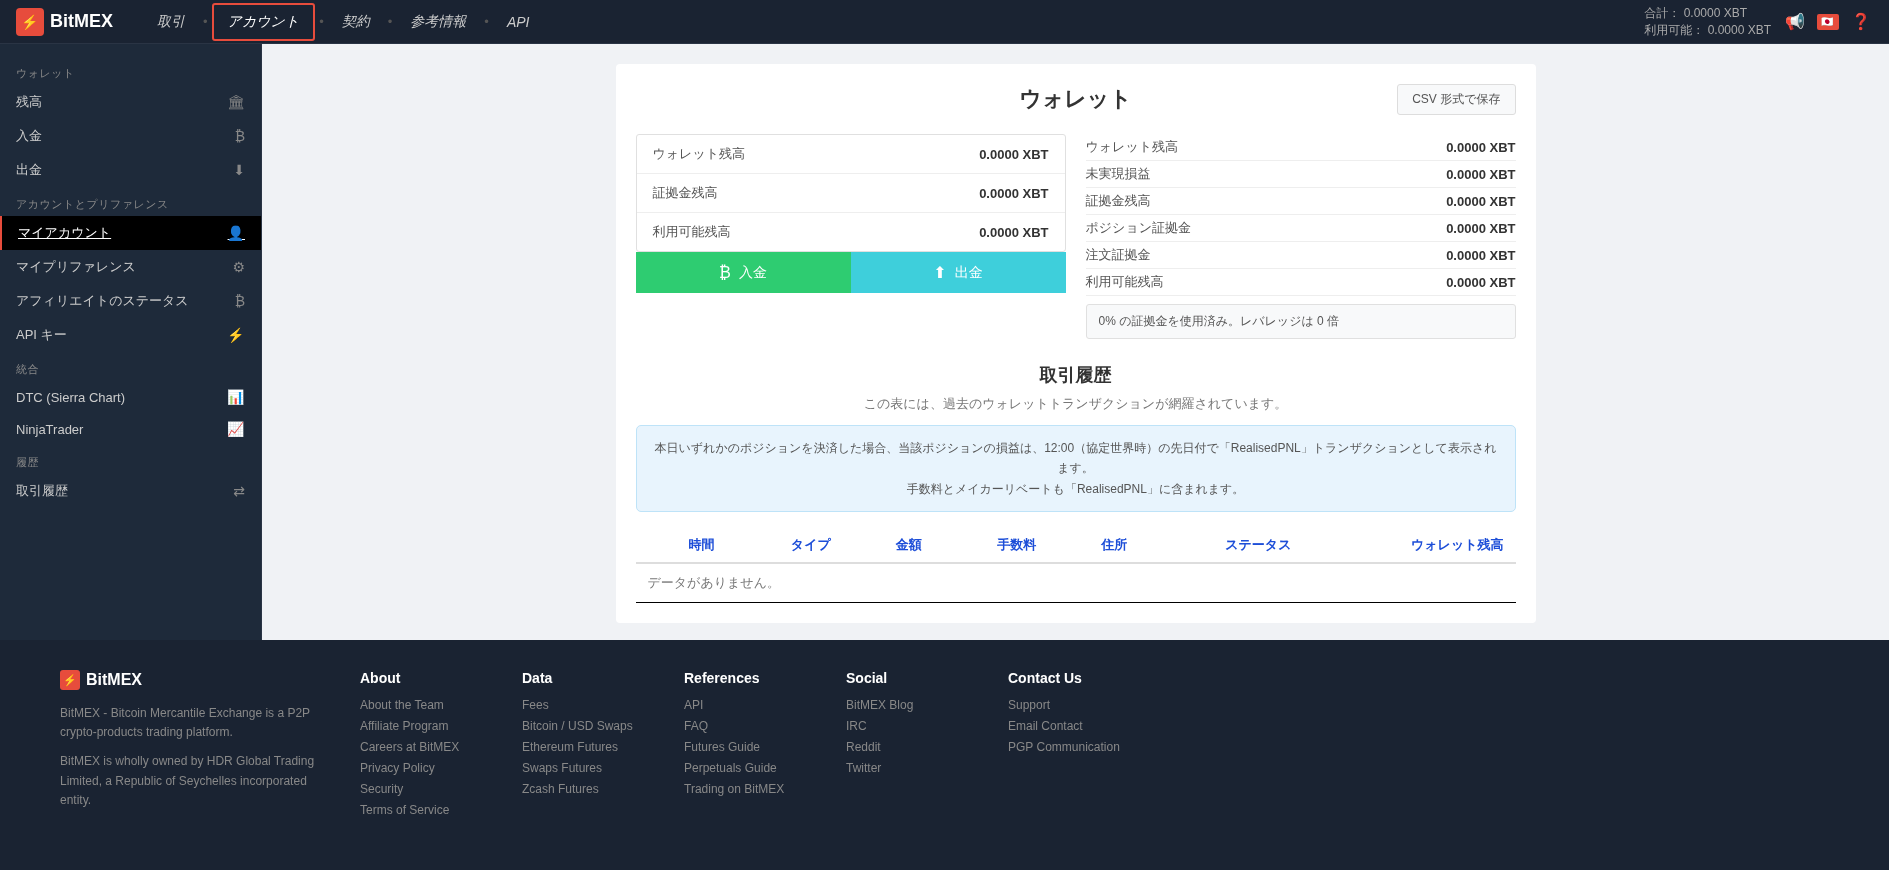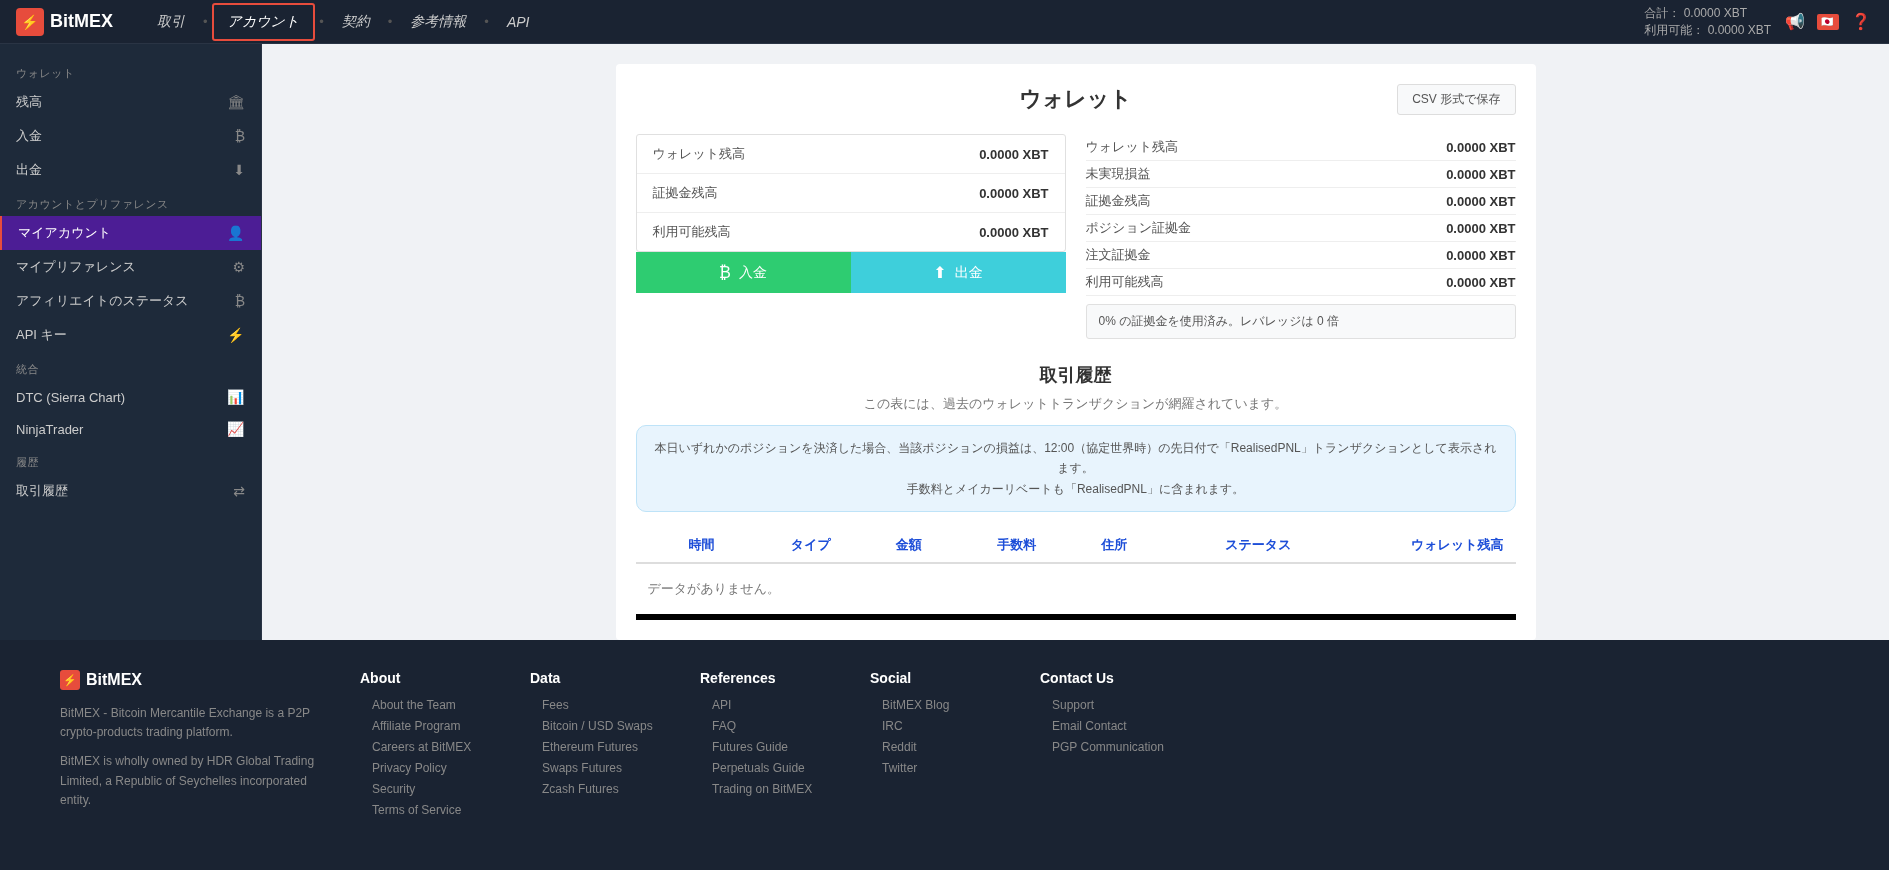--- a/index.html
+++ b/index.html
@@ -20,21 +20,21 @@
     .header-icon { width: 24px; height: 24px; display: flex; align-items: center; justify-content: center; cursor: pointer; color: #aaa; font-size: 16px; }
     .flag { width: 22px; height: 16px; background: #e74c3c; border-radius: 2px; display: flex; align-items: center; justify-content: center; font-size: 10px; cursor: pointer; }
 
     
     .main-layout { display: flex; height: calc(870px - 44px - 230px); }
 
     
     .sidebar { width: 262px; background: #1e2a3a; padding: 12px 0; flex-shrink: 0; border-right: 1px solid #2a3444; }
     .sidebar-section-title { padding: 10px 16px 4px; color: #888; font-size: 11px; text-transform: uppercase; letter-spacing: 0.5px; }
     .sidebar-item { display: flex; align-items: center; justify-content: space-between; padding: 8px 16px; color: #ccc; cursor: pointer; font-size: 13px; }
-    .sidebar-item.active { background: #4c1d95; color: #fff; border-left: 2px solid #e74c3c; }
+    .sidebar-item.active { background: #000000; color: #fff; border-left: 2px solid #e74c3c; text-decoration: underline; }
     .sidebar-item-icon { color: #888; font-size: 14px; }
 
     
     .content { flex: 1; background: #f0f2f5; overflow-y: auto; padding: 20px; }
 
     
     .wallet-container { background: #fff; border-radius: 4px; padding: 20px; max-width: 920px; margin: 0 auto; }
     .wallet-header { display: flex; justify-content: center; align-items: center; margin-bottom: 20px; position: relative; }
     .wallet-title { font-size: 22px; color: #333; text-align: center; flex: 1; }
     .csv-btn { position: absolute; right: 0; background: #f8f9fa; border: 1px solid #ddd; padding: 6px 14px; border-radius: 3px; color: #555; cursor: pointer; font-size: 12px; }
@@ -53,38 +53,38 @@
     .right-balance-row { display: flex; align-items: center; justify-content: space-between; padding: 4px 0; border-bottom: 1px solid #eee; }
     .right-balance-row:last-child { border-bottom: none; }
     .right-balance-label { color: #555; font-size: 13px; }
     .right-balance-value { font-weight: 600; color: #333; font-size: 13px; }
     .leverage-row { background: #f8f9fa; padding: 8px 12px; margin-top: 8px; border: 1px solid #e0e0e0; border-radius: 3px; color: #555; font-size: 12px; }
 
     
     .history-section { margin-top: 24px; }
     .history-title { font-size: 18px; color: #333; text-align: center; margin-bottom: 8px; }
     .history-subtitle { text-align: center; color: #777; font-size: 13px; margin-bottom: 12px; }
-    .history-notice { background: #e8f4fd; border: 1px solid #bee3f8; border-radius: 10px; padding: 12px 16px; color: #555; font-size: 12px; text-align: center; margin-bottom: 16px; line-height: 1.7; }
+    .history-notice { background: #e8f4fd; border: 1px solid #bee3f8; border-radius: 5px; padding: 12px 16px; color: #555; font-size: 12px; text-align: center; margin-bottom: 16px; line-height: 1.7; }
     .history-count { text-align: center; color: #555; font-size: 13px; margin-bottom: 12px; font-weight: 600; }
     .history-table { width: 100%; border-collapse: collapse; }
     .history-table th { text-align: right; padding: 8px 12px; color: #1d4ed8; font-size: 13px; border-bottom: 2px solid #ddd; font-weight: 600; }
-    .history-table td { padding: 16px 12px; color: #777; font-size: 13px; border-bottom: 6px solid #000000; }
+    .history-table td { padding: 10px 12px; color: #777; font-size: 13px; border-bottom: 1px solid #000000; }
     .no-data { color: #999; }
 
     
     .footer { background: #1a2332; padding: 30px 60px; display: flex; gap: 40px; }
     .footer-brand { width: 260px; flex-shrink: 0; }
     .footer-logo { display: flex; align-items: center; margin-bottom: 14px; }
     .footer-logo-icon { width: 20px; height: 20px; background: #e74c3c; border-radius: 3px; display: flex; align-items: center; justify-content: center; margin-right: 6px; font-size: 11px; color: #fff; font-weight: bold; }
     .footer-logo-text { font-size: 16px; font-weight: bold; color: #fff; }
     .footer-desc { color: #888; font-size: 12px; line-height: 1.6; margin-bottom: 10px; }
-    .footer-cols { display: flex; gap: 40px; flex: 1; }
+    .footer-cols { display: flex; gap: 32px; flex: 1; }
     .footer-col { min-width: 130px; }
     .footer-col-title { color: #fff; font-size: 14px; font-weight: 600; margin-bottom: 12px; }
-    .footer-link { color: #888; font-size: 12px; display: block; margin-bottom: 7px; cursor: pointer; margin-left: 12px; }
+    .footer-link { color: #888; font-size: 12px; display: block; margin-bottom: 7px; cursor: pointer; }
   </style>
 </head>
 <body>
 
 <header class="header">
   <div class="logo">
     <div class="logo-icon">⚡</div>
     <span class="logo-text">BitMEX</span>
   </div>
   <nav class="nav">

